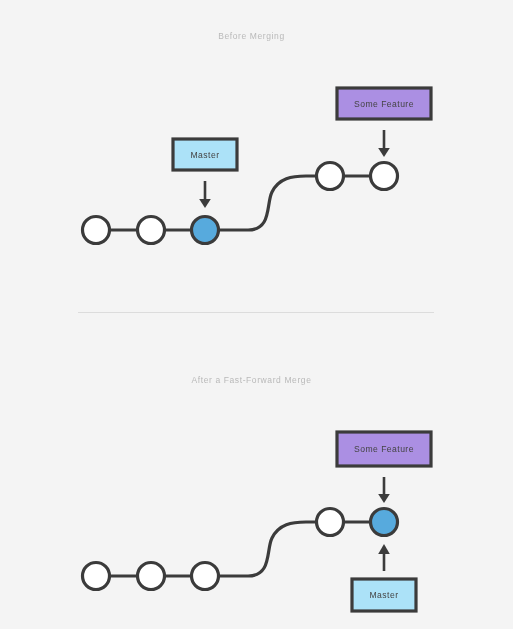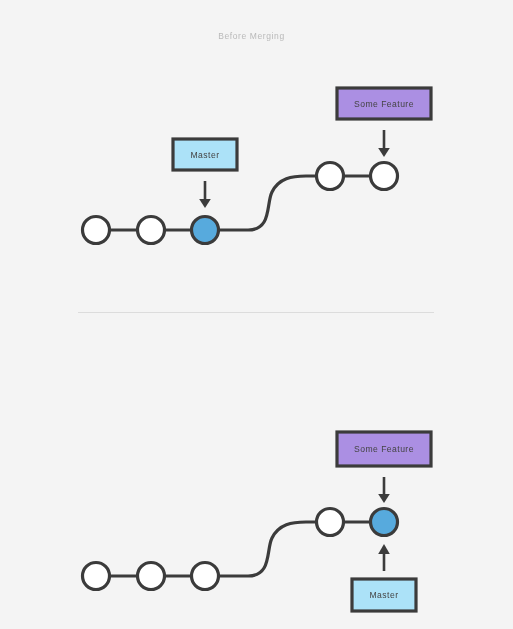--- a/index.html
+++ b/index.html
@@ -87,20 +87,21 @@
 </style>
 </head>
 <body>
 
 <div id="stage">
 
   <div class="caption" id="caption-before">Before Merging</div>
 
   <div class="divider"></div>
 
+  <div class="caption" id="caption-after">After a Fast-Forward Merge</div>
 
   <svg class="diagram" viewBox="0 0 513 629">
 
     <path class="edge" d="M 96 230 L 205 230"></path>
 
     <path class="edge" d="M 205 230 L 248 230 C 272 230 266 204 272 192 C 279 178 292 176 306 176 L 330 176"></path>
 
     <path class="edge" d="M 330 176 L 384 176"></path>
 
     <circle class="node-circle" cx="96" cy="230" r="13.5" fill="#ffffff"></circle>

